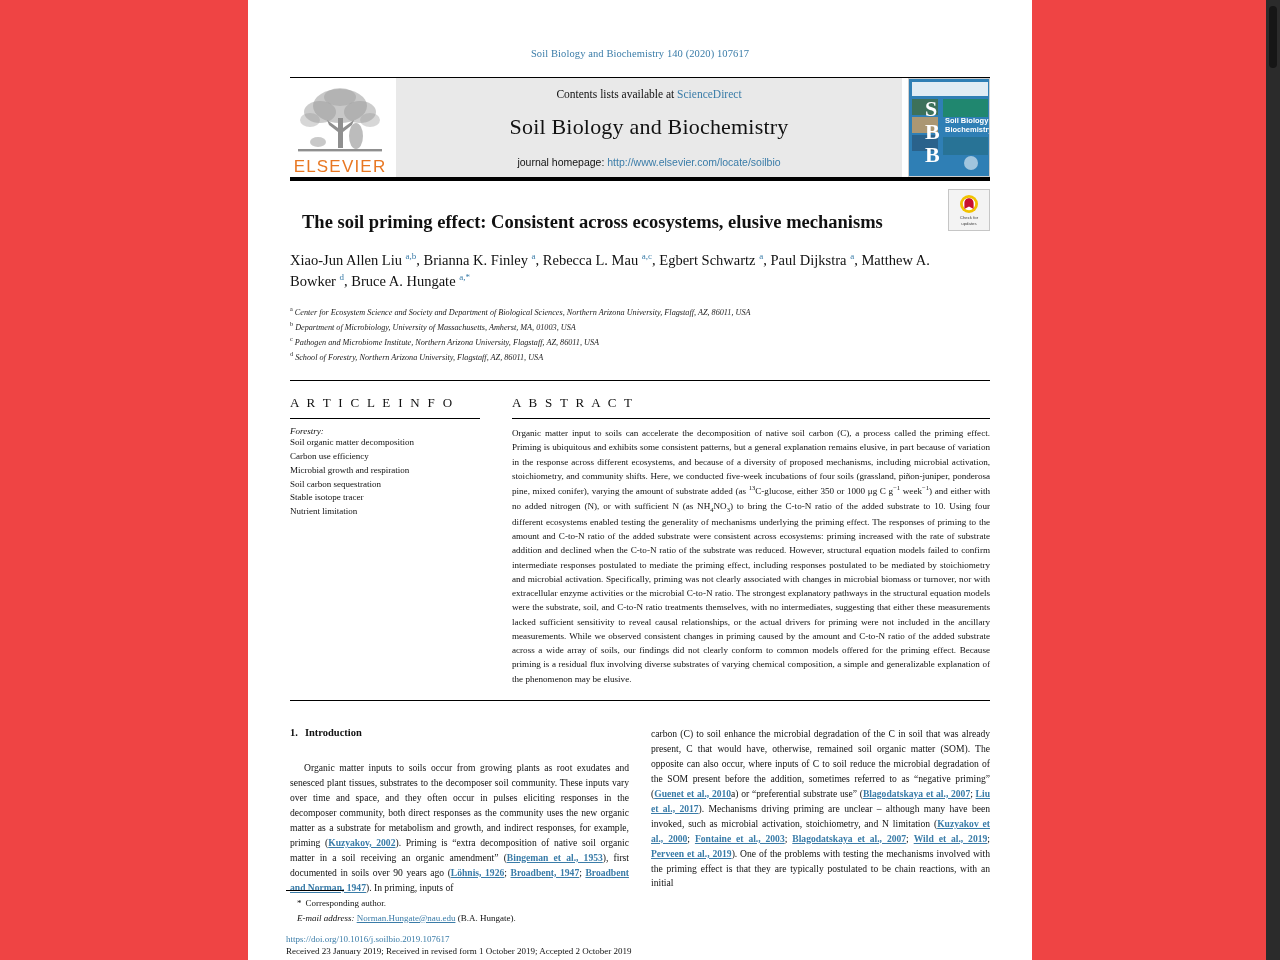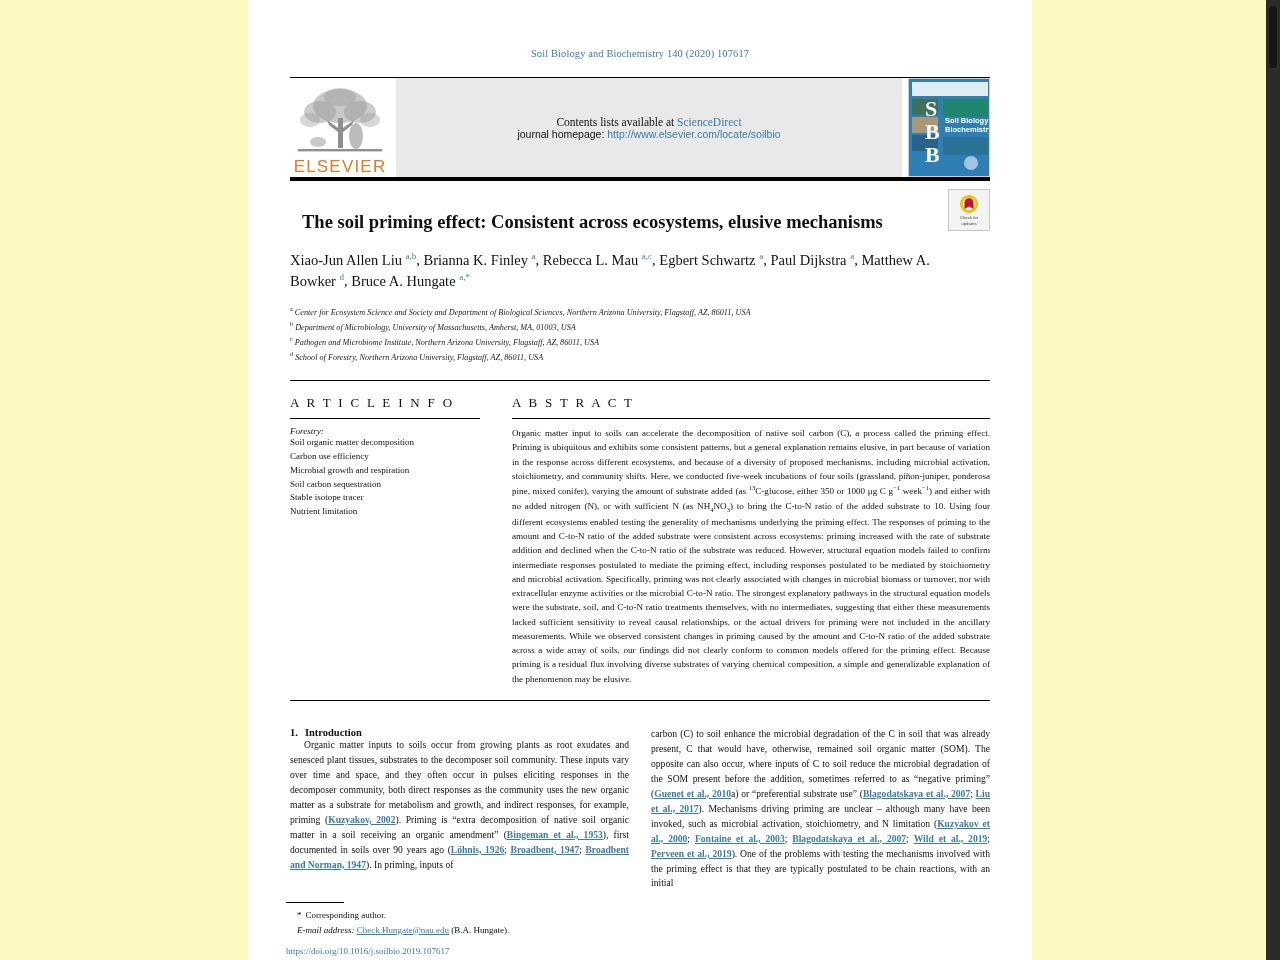--- a/index.html
+++ b/index.html
@@ -6,21 +6,21 @@
   html, body {
     margin: 0; padding: 0;
     width: 1280px; height: 960px;
     background: #2b2b2b;
     font-family: "Liberation Serif", serif;
     overflow: hidden;
   }
   #viewer {
     position: relative;
     width: 1280px; height: 960px;
-    background: #fef9c3;
+    background: #ef4444;
   }
   #page {
     position: absolute;
     left: 248px; top: 0;
     width: 784px; height: 960px;
     background: #ffffff;
   }
   #scrollbar-track {
     position: absolute;
     right: 0; top: 0;
@@ -185,21 +185,21 @@
     display: flex;
     margin-top: 26px;
     column-gap: 22px;
   }
   .body-col { flex: 1; }
   .sec-title {
     font-family: "Liberation Serif", serif;
     font-weight: bold;
     font-size: 10.5px;
     color: #111;
-    margin-bottom: 0;
+    margin-bottom: 23px;
   }
   .sec-title .num { margin-right: 7px; }
   .para {
     font-size: 9.6px;
     line-height: 1.56;
     color: #111;
     text-align: justify;
     text-indent: 14px;
   }
   .para.noindent { text-indent: 0; }
@@ -255,20 +255,21 @@
             </svg>
           </div>
           <div class="elsevier-word">ELSEVIER</div>
         </div>
 
         <div class="masthead-center">
           <div class="contents-line">
             <span>Contents lists available at</span>
             <a href="#">ScienceDirect</a>
           </div>
+          <div class="journal-name">Soil Biology and Biochemistry</div>
           <div class="homepage-line">
             <span>journal homepage:</span>
             <a href="#">http://www.elsevier.com/locate/soilbio</a>
           </div>
         </div>
 
         <div class="cover-thumb">
           <svg viewBox="0 0 82 99" width="82" height="99" aria-hidden="true">
             <rect x="0" y="0" width="82" height="99" fill="#2f7fb5"></rect>
             <rect x="3" y="3" width="76" height="14" fill="#ffffff" opacity=".85"></rect>
@@ -353,23 +354,24 @@
 
     </div>
 
     <div class="footer">
       <div class="foot-rule"></div>
       <div class="foot-line foot-indent">
         <span class="star">*</span><span>Corresponding author.</span>
       </div>
       <div class="foot-line foot-indent">
         <span class="foot-em">E-mail address:</span>
-        <a href="#" class="foot-link">Check.Hungate@nau.edu</a>
+        <a href="#" class="foot-link">Norman.Hungate@nau.edu</a>
         <span>(B.A. Hungate).</span>
       </div>
       <div class="doi-line">https://doi.org/10.1016/j.soilbio.2019.107617</div>
+      <div class="recv-line">Received 23 January 2019; Received in revised form 1 October 2019; Accepted 2 October 2019</div>
     </div>
   </div>
 
   <div id="scrollbar-track">
     <div id="scrollbar-thumb"></div>
   </div>
 </div>
 
 </body></html>

